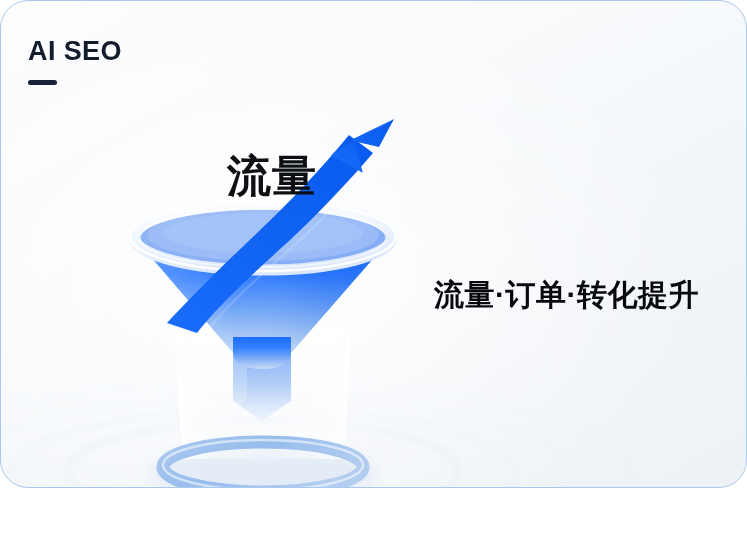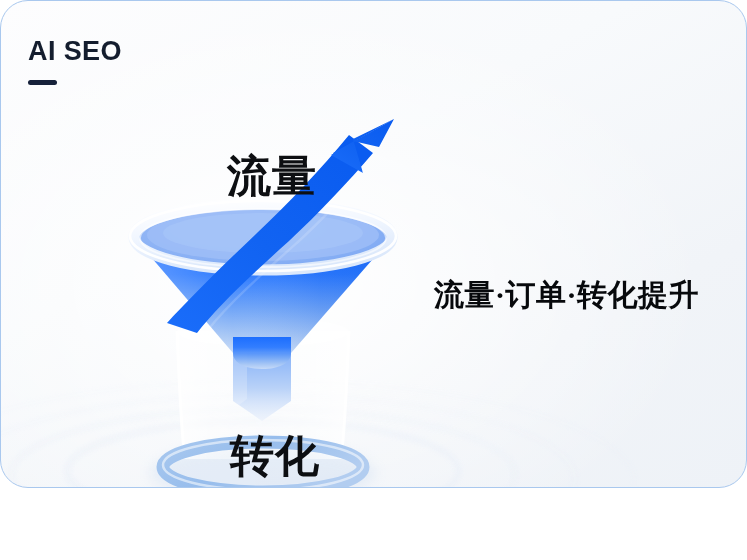--- a/index.html
+++ b/index.html
@@ -88,21 +88,20 @@
     position: absolute;
     left: 433px;
     top: 275px;
     width: 300px;
     font-size: 30px;
     font-weight: 700;
     color: #07090c;
     letter-spacing: 0.5px;
     line-height: 1.25;
     white-space: nowrap;
-    font-family: Liberation Serif, serif;
   }
 </style>
 </head>
 <body>
 
 <div id="canvas">
 
   <div id="header">
     <div id="page-title">AI SEO</div>
     <div id="title-underline"></div>
@@ -240,17 +239,16 @@
         <path d="M393,118 L330,154 L362,172 L352,138 Z" fill="url(#arrowGrad)"></path>
 
         <path d="M206,330 C228,302 262,272 298,240
                  C326,214 352,186 370,160" fill="none" stroke="#ffffff" stroke-width="2.4" opacity="0.16"></path>
       </g>
     </svg>
   </div>
 
   <div class="graphic-label" id="label-traffic">流量</div>
 
-  <div class="graphic-label" id="label-conversion">转化</div>
 
   <div id="headline">流量·订单·转化提升</div>
 
 </div>
 
 </body></html>

